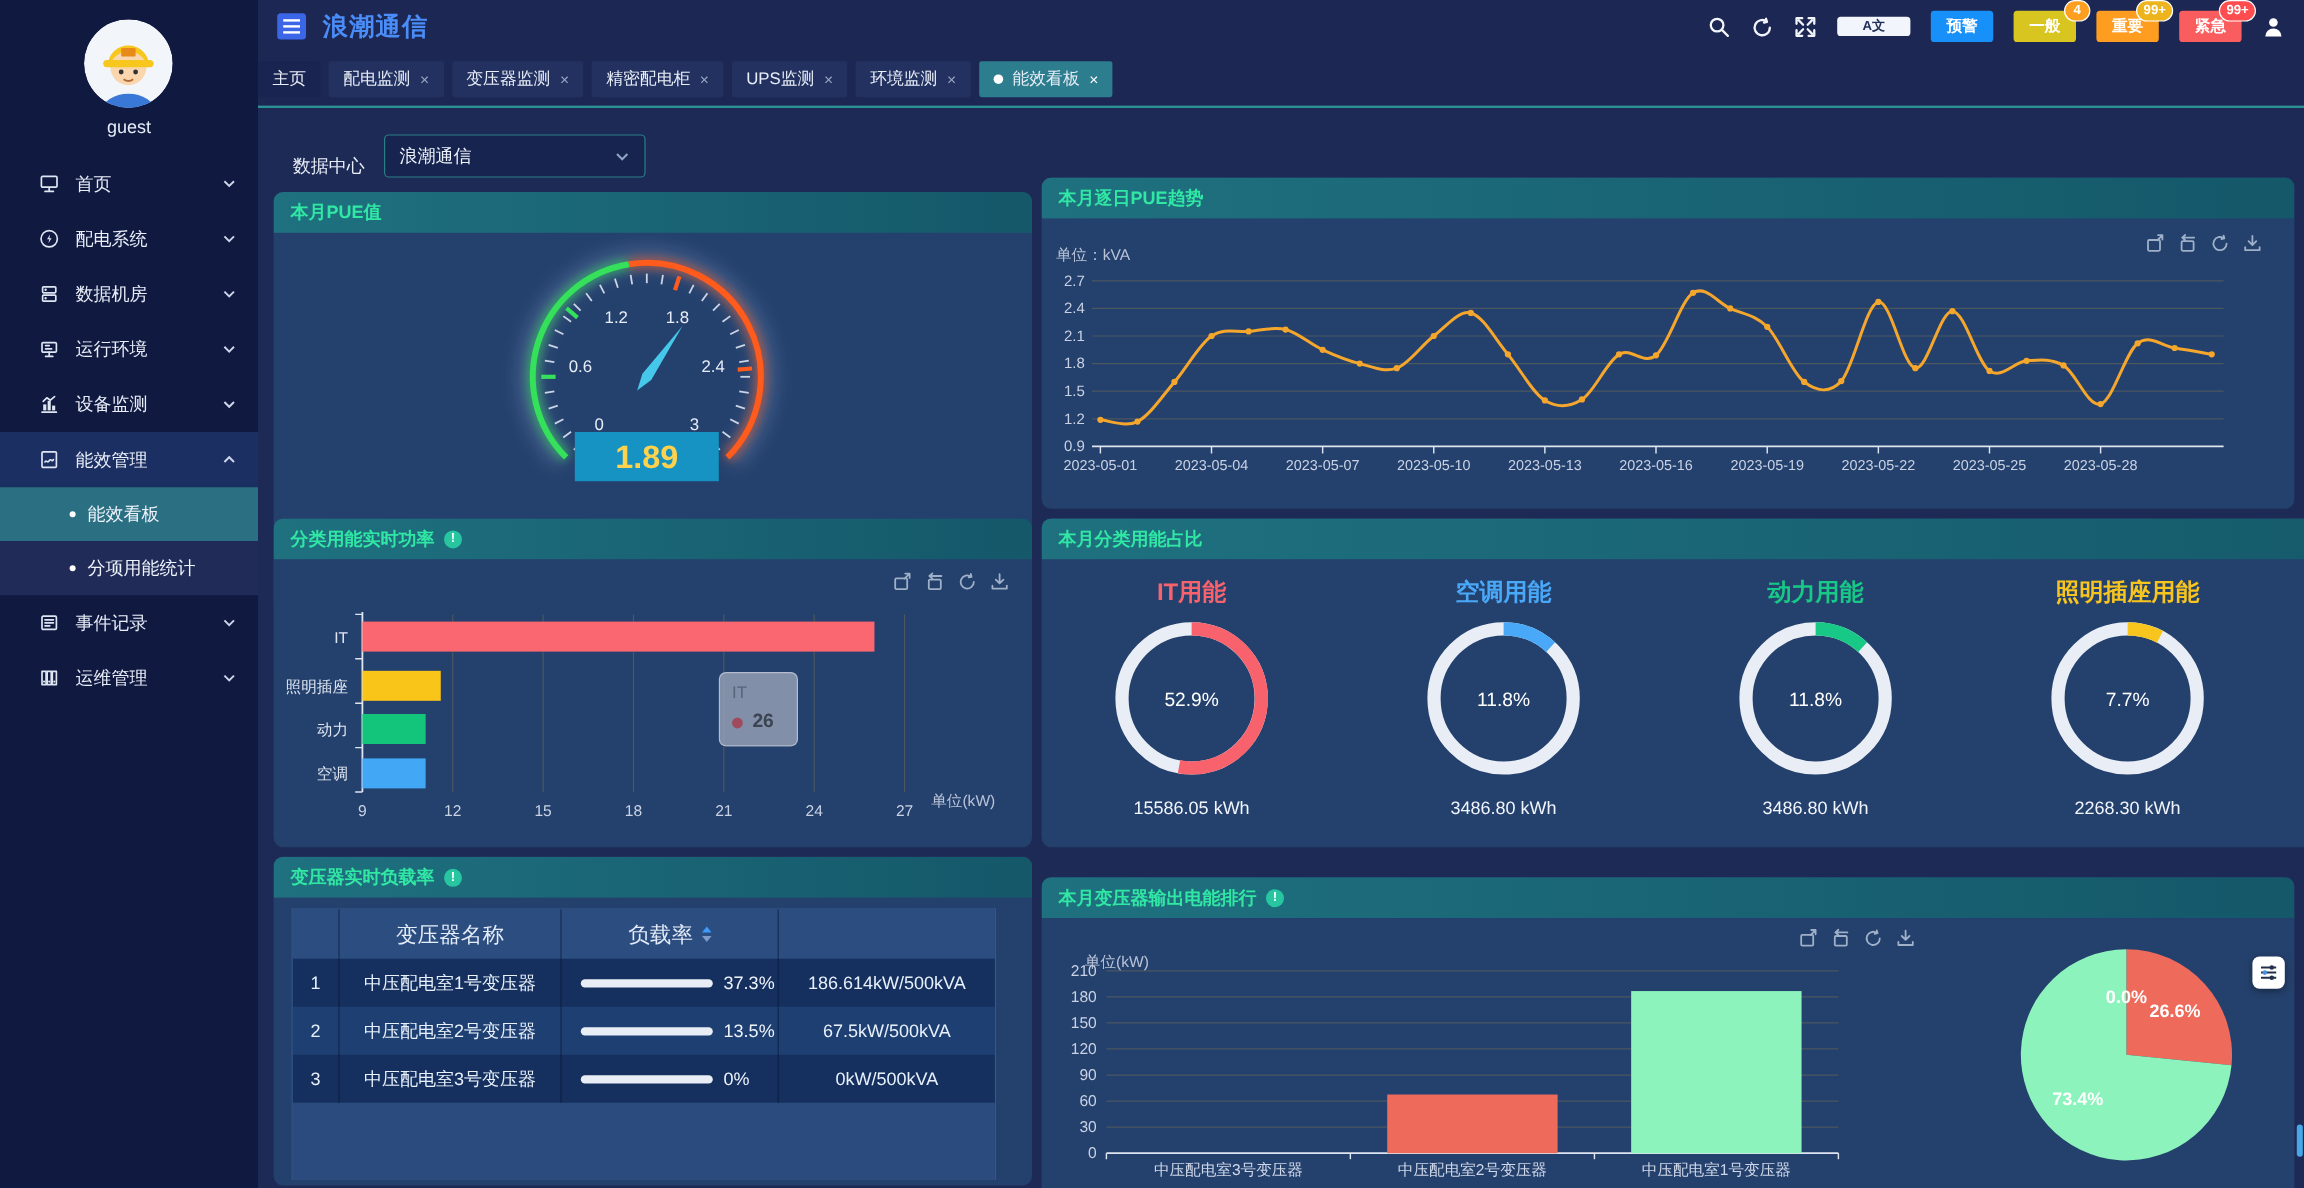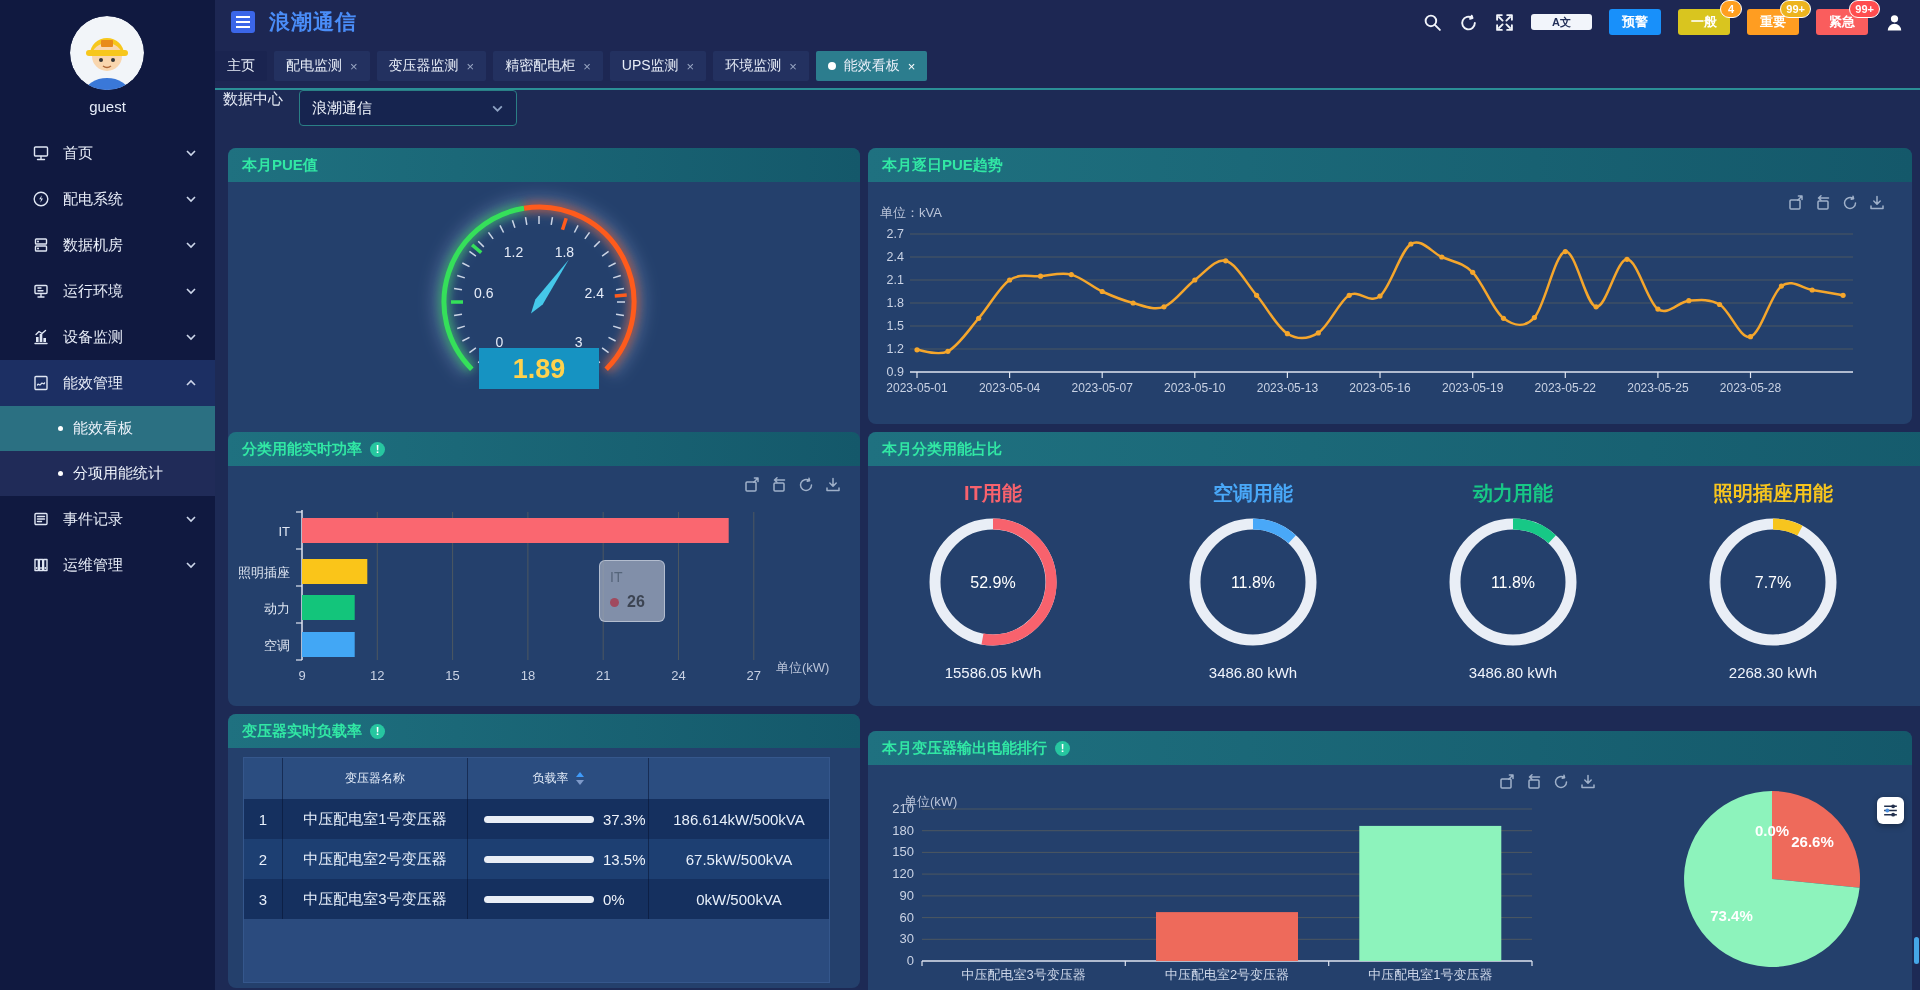--- a/index.html
+++ b/index.html
@@ -33,32 +33,32 @@
   
   .tabbar{position:absolute;left:215px;top:44px;right:0;height:44px;background:#1d2753;border-bottom:2px solid #2b8f96;
           display:flex;align-items:center;gap:7px;z-index:2;}
   .tab{height:30px;display:inline-flex;align-items:center;gap:8px;padding:0 12px;background:#233160;color:#e8eef8;font-size:14px;border-radius:2px;cursor:pointer;}
   .tab.home{background:#1a2450;}
   .tab.active{background:#2c7d8e;}
   .tclose{color:#9aa7c4;font-size:13px;line-height:1;cursor:pointer;}
   .tab.active .tclose{color:#fff;}
   .tdot{width:8px;height:8px;border-radius:50%;background:#fff;flex:none;}
   
-  .filterbar{position:absolute;left:215px;top:90px;right:0;height:58px;display:flex;align-items:flex-start;padding-left:8px;gap:16px;}
+  .filterbar{position:absolute;left:215px;top:90px;right:0;height:58px;display:flex;align-items:flex-end;padding-left:29px;gap:16px;}
   .filter-label{font-size:15px;color:#e8edf8;}
   .select{width:218px;height:36px;border:1px solid #2a7f85;border-radius:4px;background:#16244f;display:flex;align-items:center;padding:0 12px;font-size:15px;color:#eef3fb;cursor:pointer;box-sizing:border-box;}
   .select .chev2{margin-left:auto;color:#8fa3c4;}
   
   .card{position:absolute;border-radius:8px;overflow:hidden;background:#24406c;}
   .card-h{height:34px;background:linear-gradient(90deg,#1f7180,#14586a);display:flex;align-items:center;padding:0 14px;gap:8px;}
   .card-title{color:#31e7a4;font-size:15px;font-weight:bold;}
   .info-badge{width:15px;height:15px;border-radius:50%;background:#27c6a0;color:#fff;font-size:11px;font-weight:bold;display:flex;align-items:center;justify-content:center;}
   .info-badge::before{content:"!";}
   .card-b{position:absolute;top:34px;left:0;right:0;bottom:0;}
-  #card-gauge{left:228px;top:148px;width:632px;height:348px;}
+  #card-gauge{left:228px;top:160px;width:632px;height:348px;}
   #card-trend{left:868px;top:148px;width:1044px;height:276px;}
   #card-hbar{left:228px;top:432px;width:632px;height:274px;}
   #card-donut{left:868px;top:432px;width:1219px;height:274px;}
   #card-table{left:228px;top:714px;width:632px;height:274px;}
   #card-vbar{left:868px;top:714px;width:1044px;height:274px;margin-top:17px;}
   .toolbox{position:absolute;display:flex;gap:9px;z-index:2;}
   .tbico{width:18px;height:18px;color:#9fb0c9;cursor:pointer;}
   .unit-label{position:absolute;color:#b9c3d8;font-size:13px;}
   
   .ttip{position:absolute;left:371px;top:94px;width:66px;height:62px;background:rgba(160,170,190,.75);
@@ -69,21 +69,21 @@
   .ttip .tv b{color:#3c4452;font-size:16px;}
   
   .ltable{position:absolute;left:15px;top:9px;width:585px;border:1px solid #35578c;box-sizing:content-box;}
   .t-head{display:flex;background:#2b4d80;height:41px;}
   .t-row{display:flex;height:40px;}
   .t-row.odd{background:#15305f;}
   .t-row.even{background:#1d3f72;}
   .tc{display:flex;align-items:center;justify-content:center;font-size:15px;color:#e8f0fb;border-right:1px solid rgba(8,20,50,.55);box-sizing:border-box;}
   .tc:last-child{border-right:none;}
   .tc.c0{width:39px;}.tc.c1{width:185px;}.tc.c2{width:181px;justify-content:flex-start;padding-left:16px;}.tc.c3{width:180px;}
-  .t-head .tc{font-size:12px;color:#e3ecf8;}
+  .t-head .tc{font-size:18px;color:#e3ecf8;}
   .t-head .tc.c2{justify-content:center;padding-left:0;}
   .sort{display:inline-flex;flex-direction:column;margin-left:7px;gap:3px;cursor:pointer;}
   .sort .up{width:0;height:0;border-left:4px solid transparent;border-right:4px solid transparent;border-bottom:5px solid #3f9bfa;}
   .sort .dn{width:0;height:0;border-left:4px solid transparent;border-right:4px solid transparent;border-top:5px solid #7e9ac9;}
   .pbar{width:110px;height:7px;background:#e9eef6;border-radius:4px;overflow:hidden;flex:none;}
   .pfill{height:100%;background:#f5a623;border-radius:4px;}
   .plabel{margin-left:9px;font-size:15px;color:#eef3fb;}
   .t-fill{height:63px;background:#2b4b7e;}
   
   .fab{position:absolute;left:1877px;top:797px;width:27px;height:27px;background:#fff;border-radius:6px;

